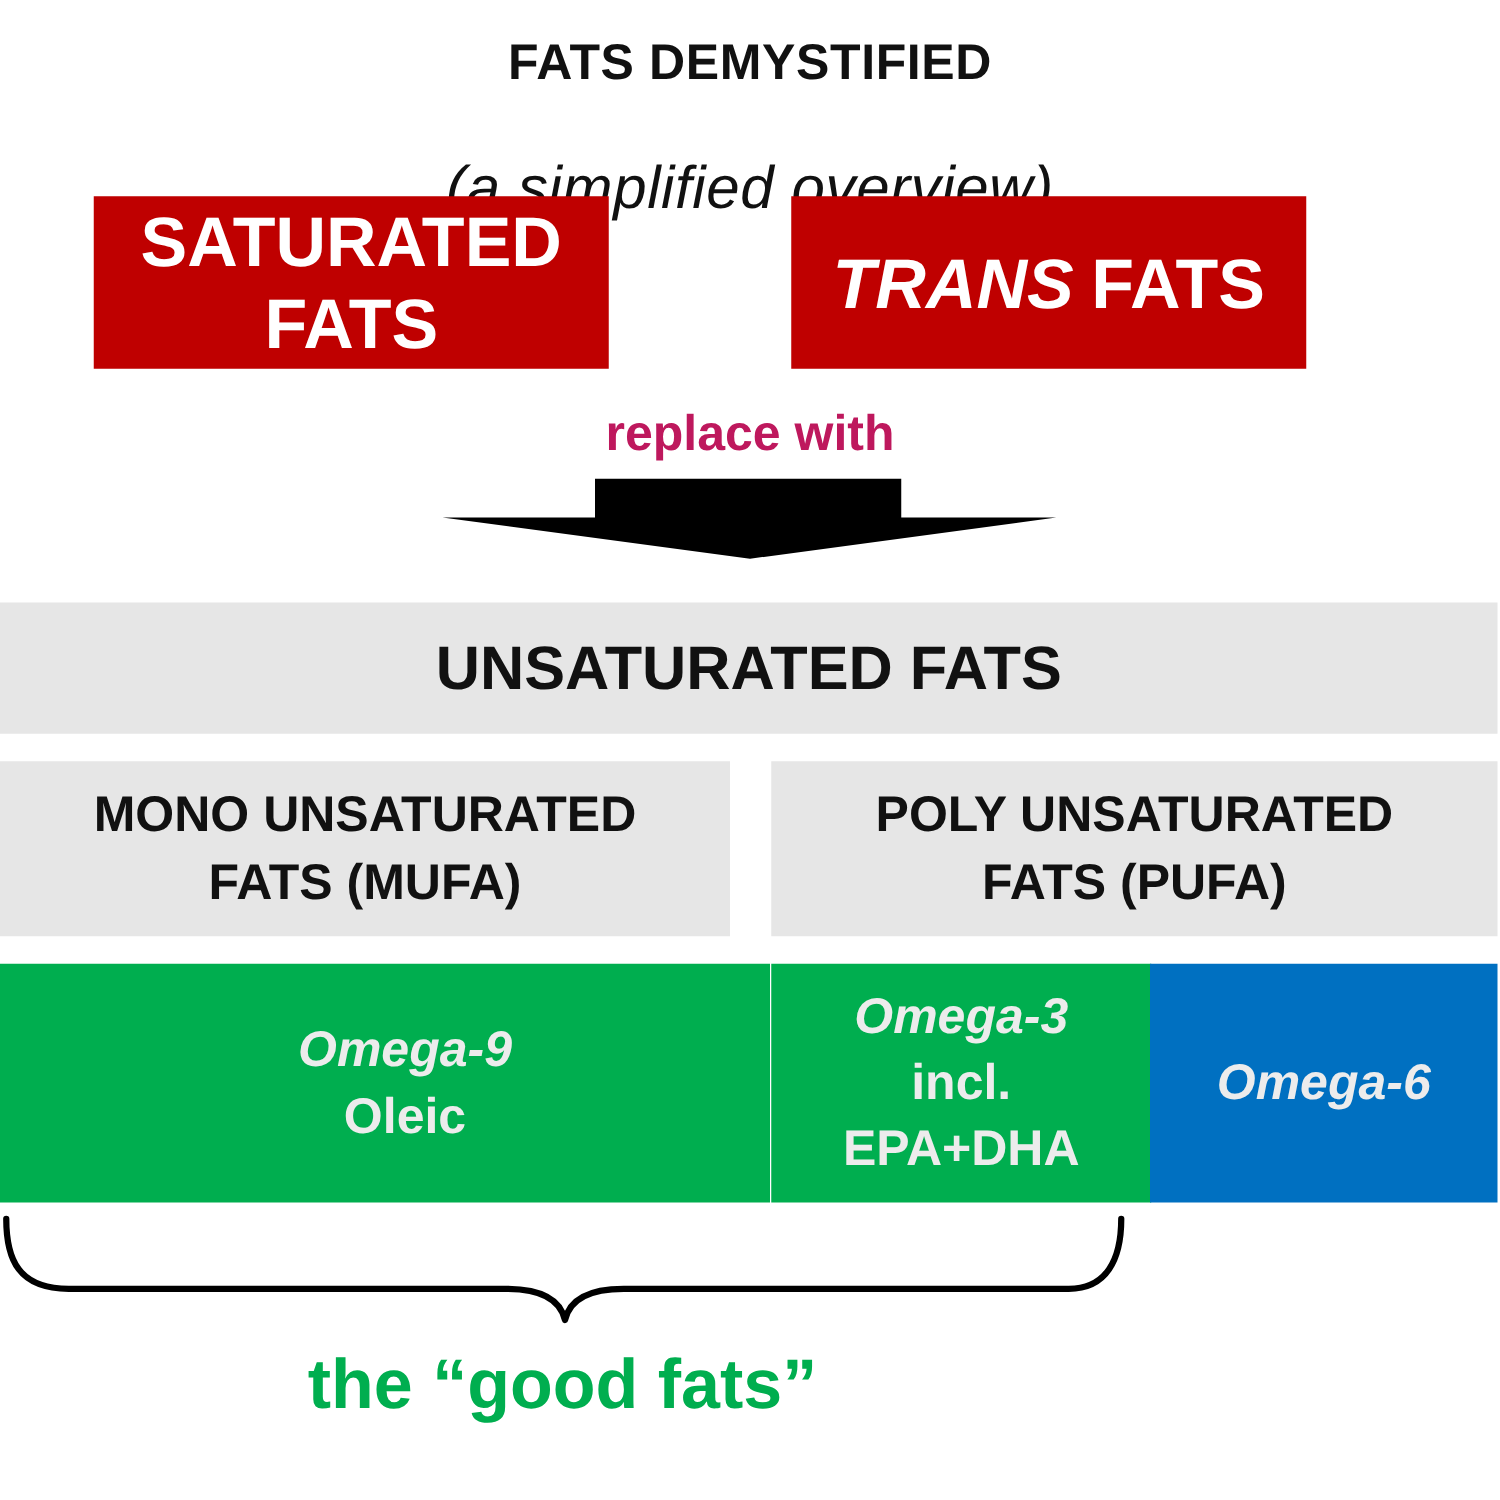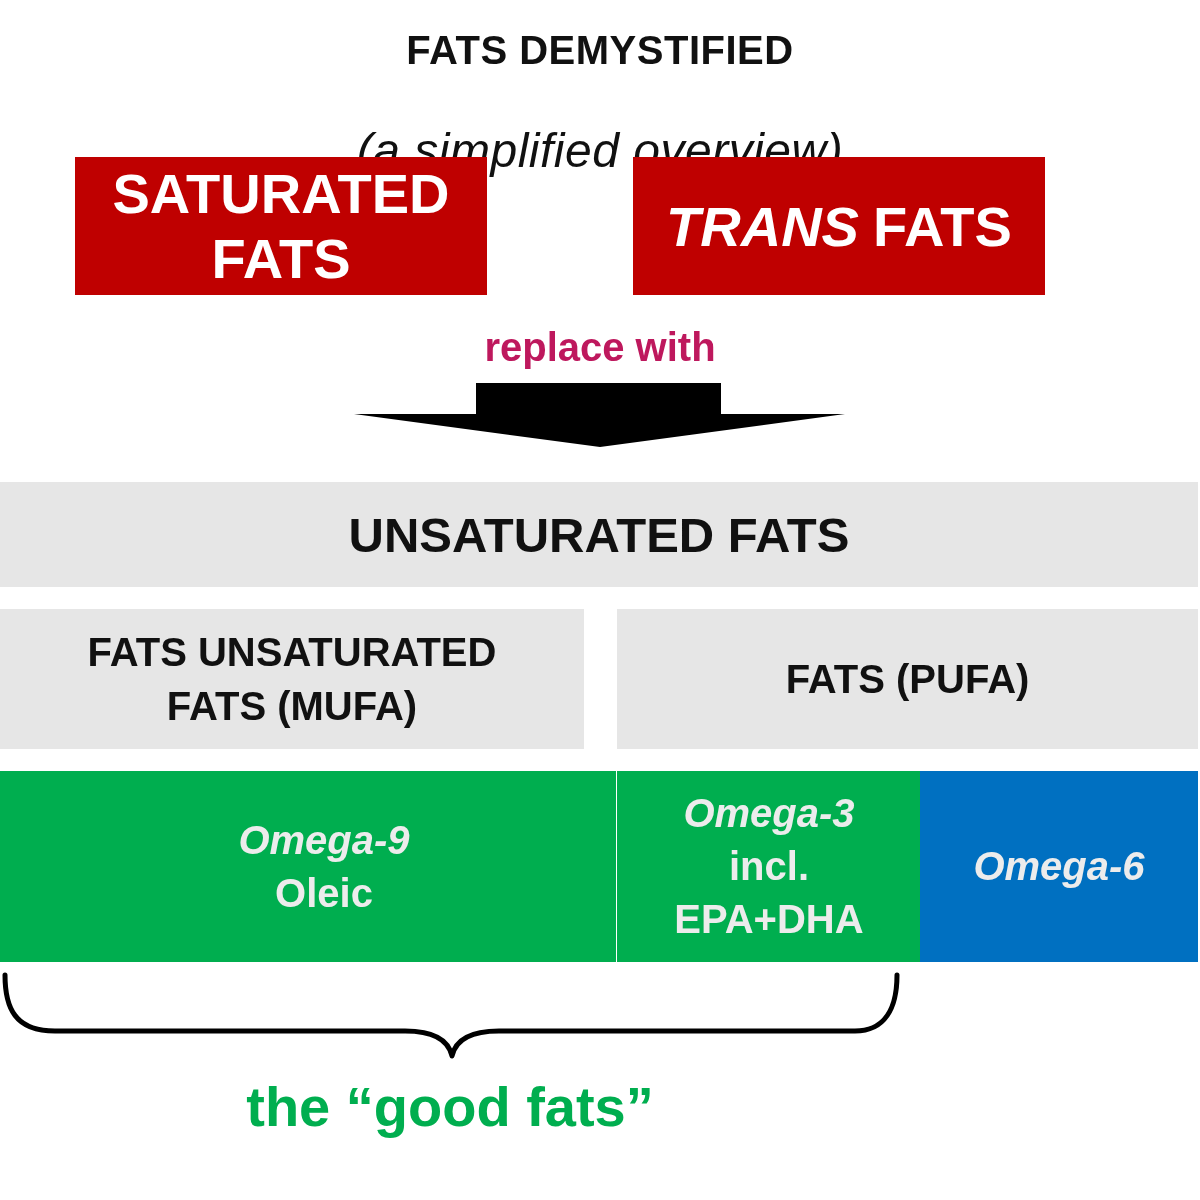--- a/index.html
+++ b/index.html
@@ -116,24 +116,25 @@
 <div class="abs replace-label">replace with</div>
 <svg class="abs arrow" viewBox="0 0 500 72">
   <polygon points="126,3 371,3 371,34 495,34 250,67 4,34 126,34" fill="#000000"></polygon>
 </svg>
 
 <div class="abs gray-box unsat center-text">
   <span>UNSATURATED FATS</span>
 </div>
 
 <div class="abs gray-box mufa center-text">
-  <span>FATS UNSATURATED</span>
+  <span>MONO UNSATURATED</span>
   <span>FATS (MUFA)</span>
 </div>
 <div class="abs gray-box pufa center-text">
+  <span>POLY UNSATURATED</span>
   <span>FATS (PUFA)</span>
 </div>
 
 <div class="abs omega green o9 center-text">
   <span class="it">Omega-9</span>
   <span>Oleic</span>
 </div>
 <div class="abs omega green o3 center-text">
   <span class="it">Omega-3</span>
   <span>incl.</span>

